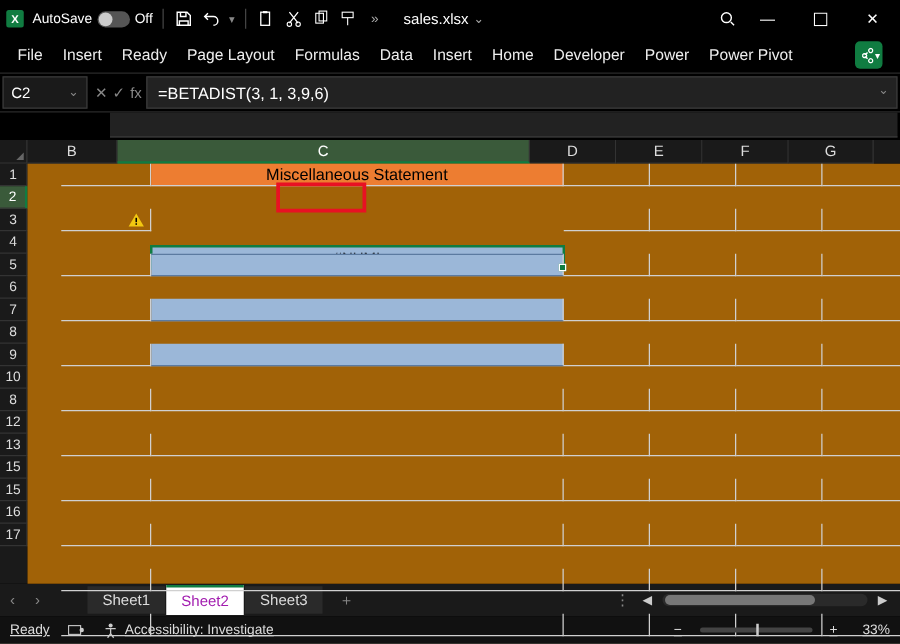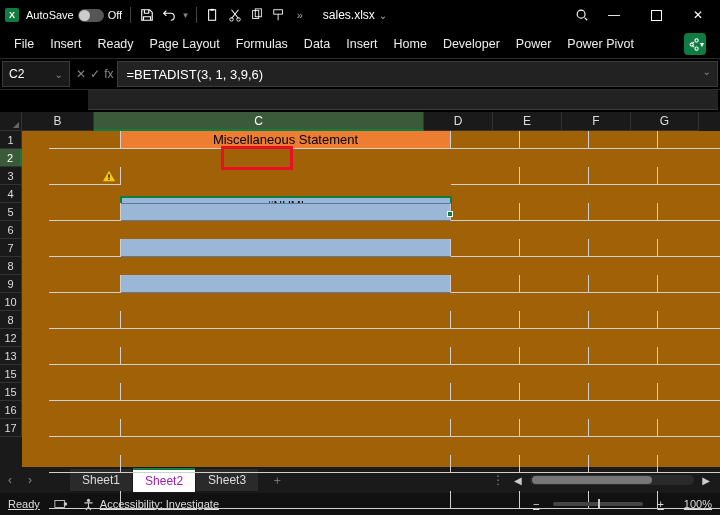--- a/index.html
+++ b/index.html
@@ -365,16 +365,16 @@
       <svg width="13" height="13" viewBox="0 0 16 16">
           <circle cx="8" cy="3" r="2" fill="#ccc"></circle>
           <path d="M3 6h10M8 6v5M8 11l-3 4M8 11l3 4" stroke="#ccc" stroke-width="1.3" fill="none"></path>
         </svg>
       <span>Accessibility: Investigate</span>
     </span>
     <div class="spacer"></div>
     <span>−</span>
     <div class="zoom-slider"></div>
     <span>+</span>
-    <span style="margin-left:6px;">100%</span>
+    <span style="margin-left:6px;">33%</span>
   </div>
 
 </div>
 
 </body></html>

